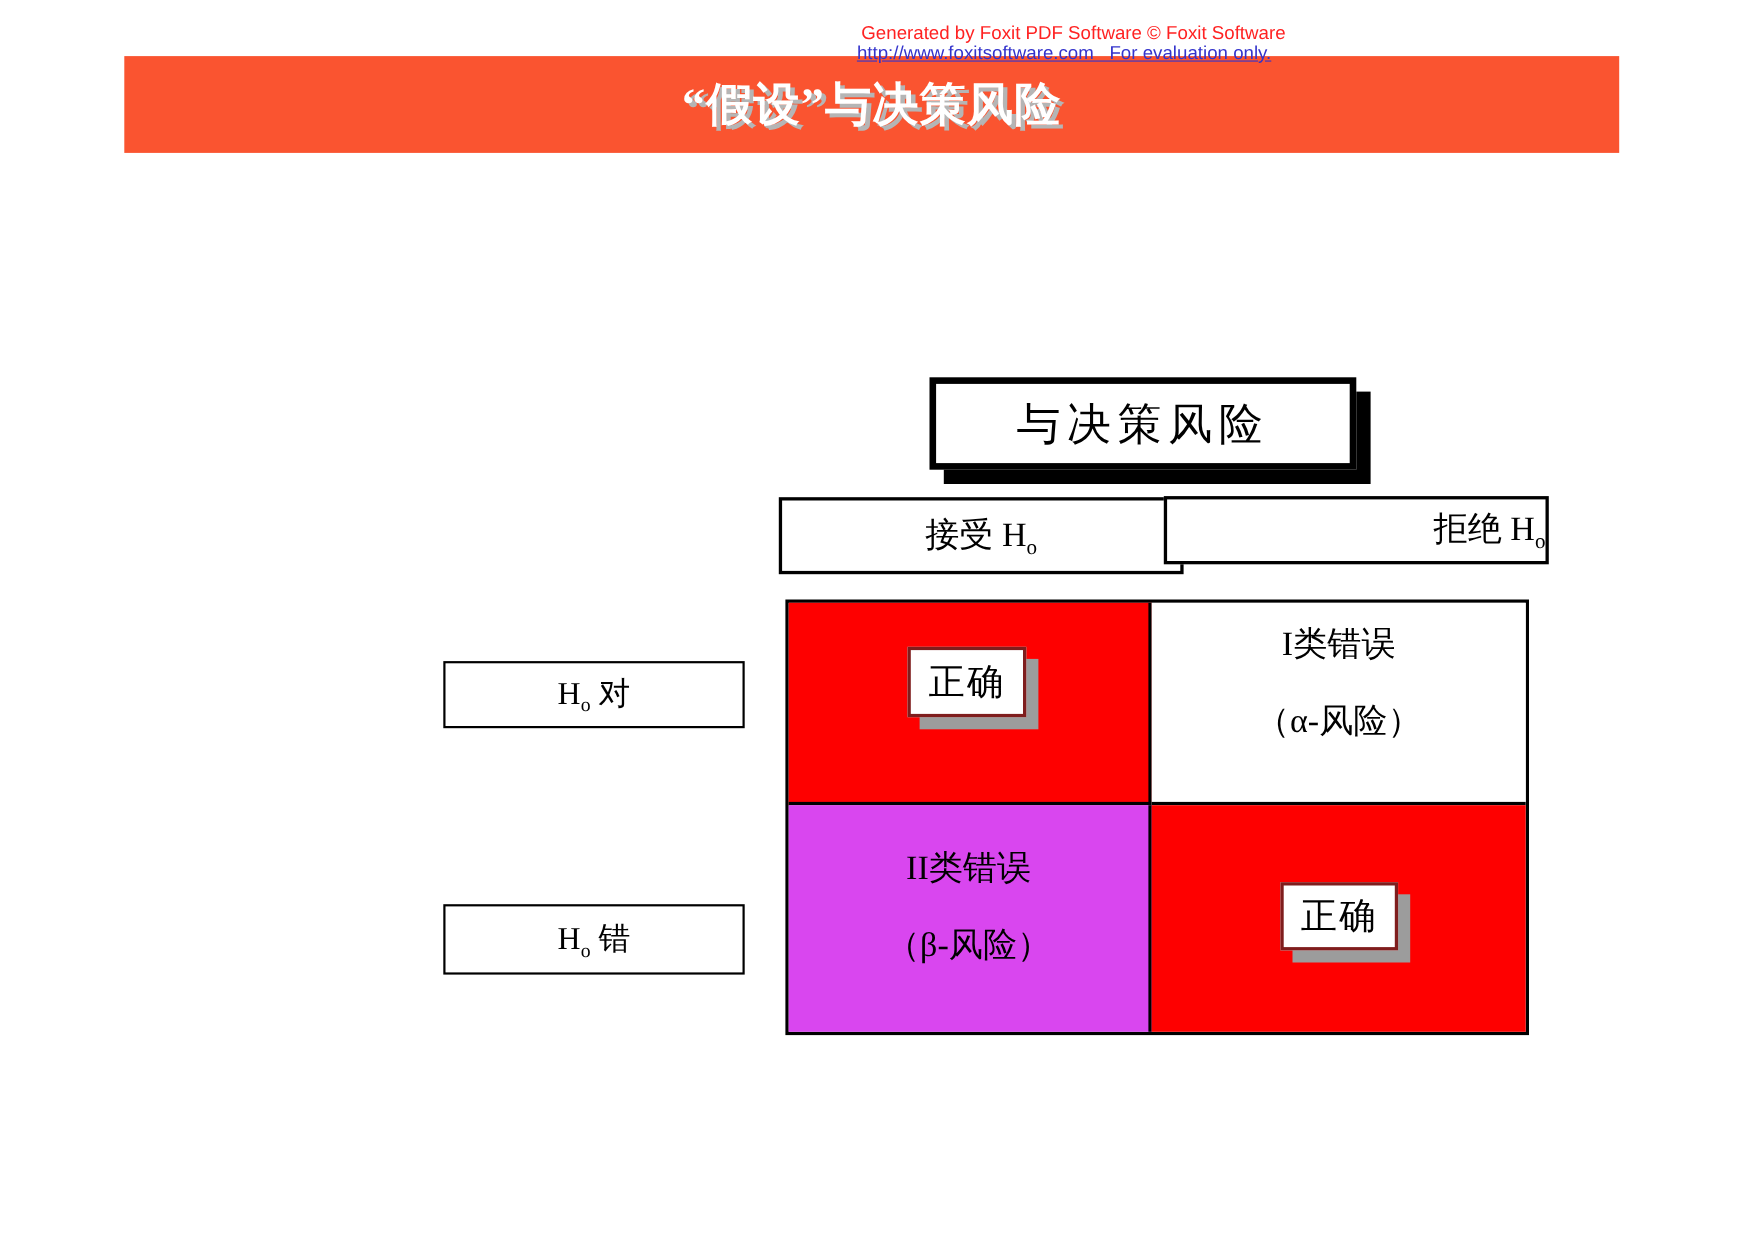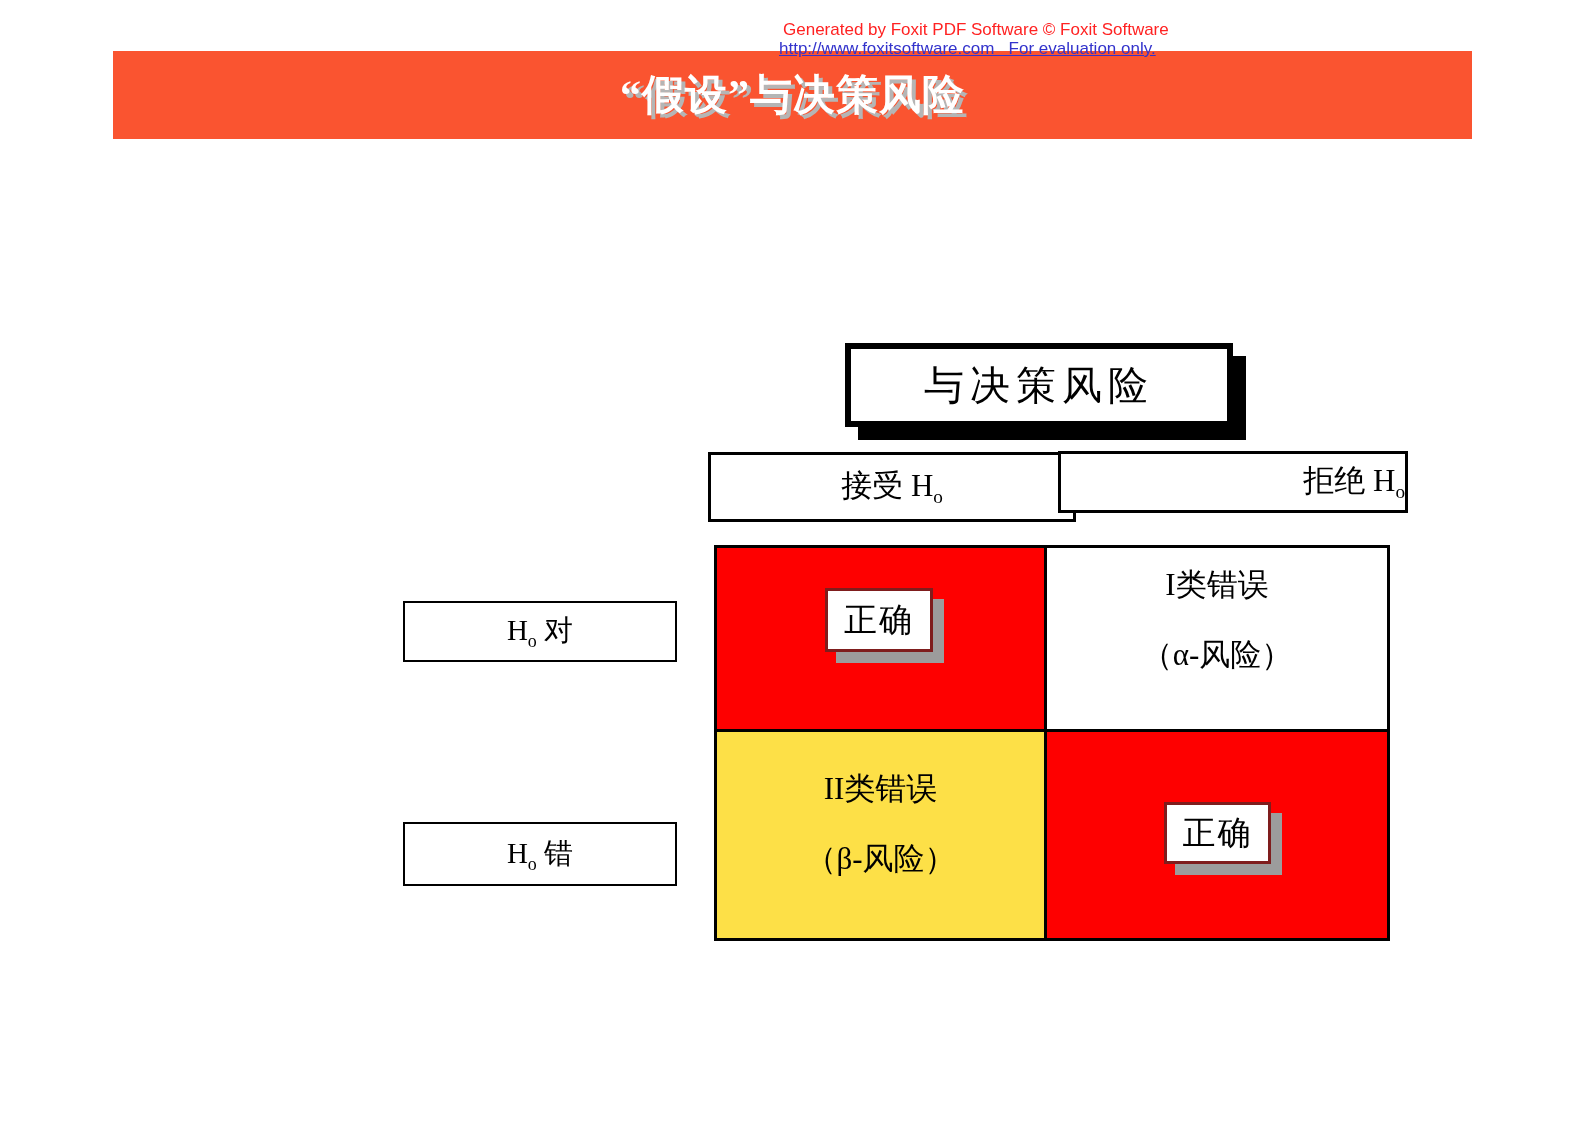--- a/index.html
+++ b/index.html
@@ -69,21 +69,21 @@
     width: 676px; height: 396px;
     border: 3px solid #000000;
     display: grid;
     grid-template-columns: 330px 1fr;
     grid-template-rows: 184px 1fr;
     background: #ffffff;
   }
   .cell { position: relative; }
   .cell-tl { background: #FE0000; border-right: 3px solid #000; border-bottom: 3px solid #000; }
   .cell-tr { background: #ffffff; border-bottom: 3px solid #000; }
-  .cell-bl { background: #fde047; border-right: 3px solid #000; }
+  .cell-bl { background: #d946ef; border-right: 3px solid #000; }
   .cell-br { background: #FE0000; }
 
   .cell-text {
     display: flex; flex-direction: column; align-items: center;
     font-family: "Liberation Serif", serif; font-size: 31px; color: #000;
   }
   .cell-tr .cell-text { padding-top: 16px; row-gap: 28px; }
   .cell-bl .cell-text { padding-top: 36px; row-gap: 28px; }
 
   

